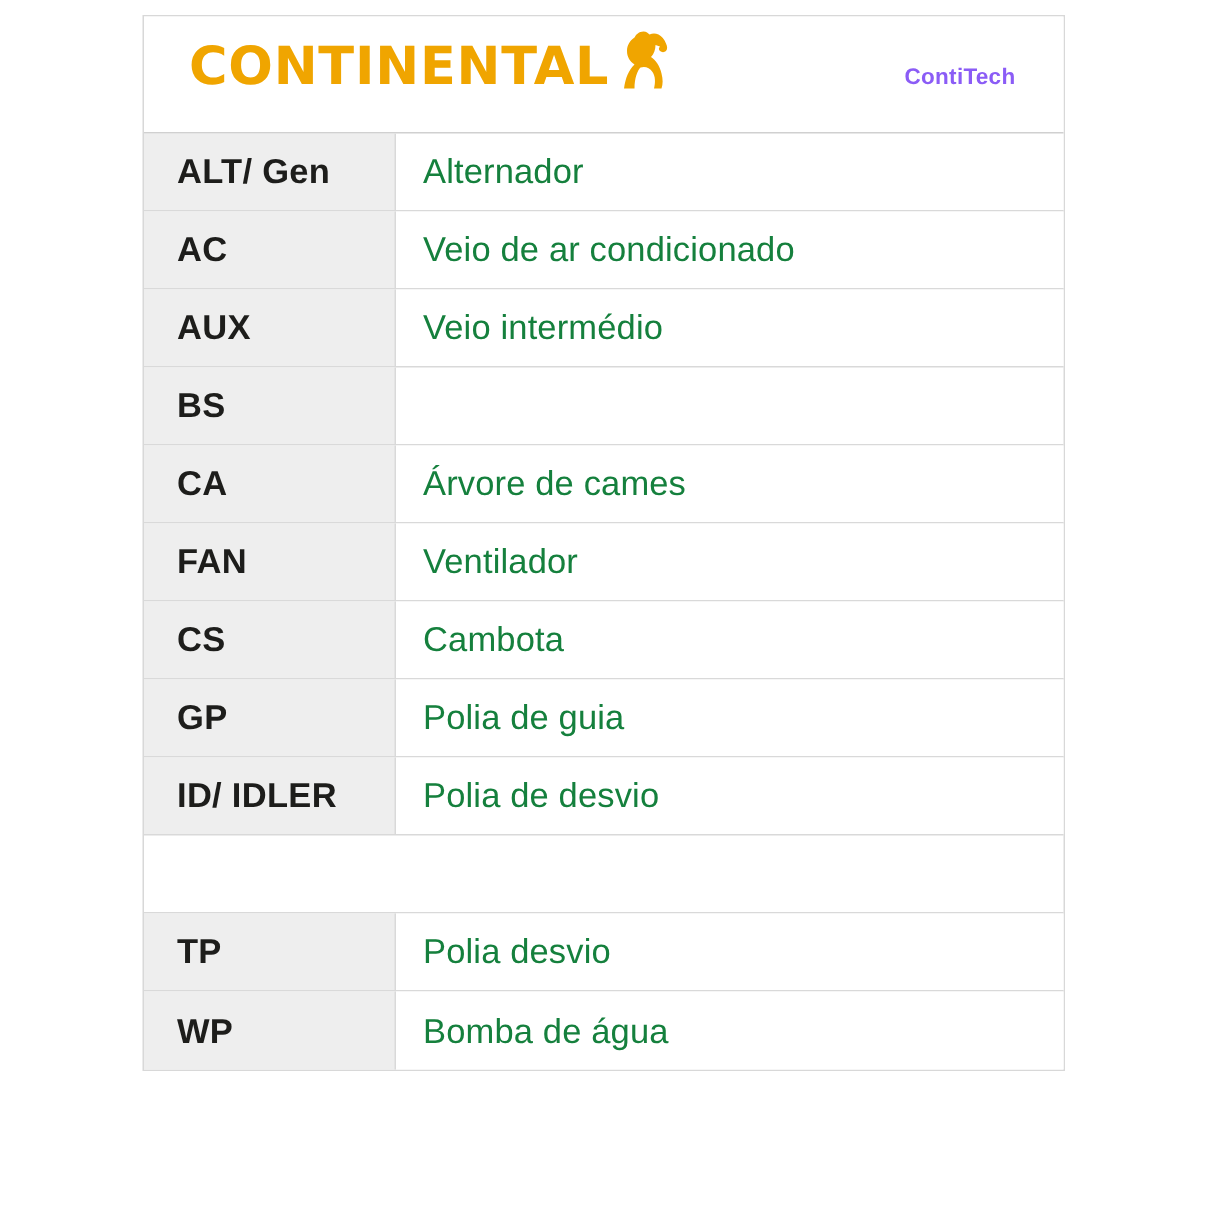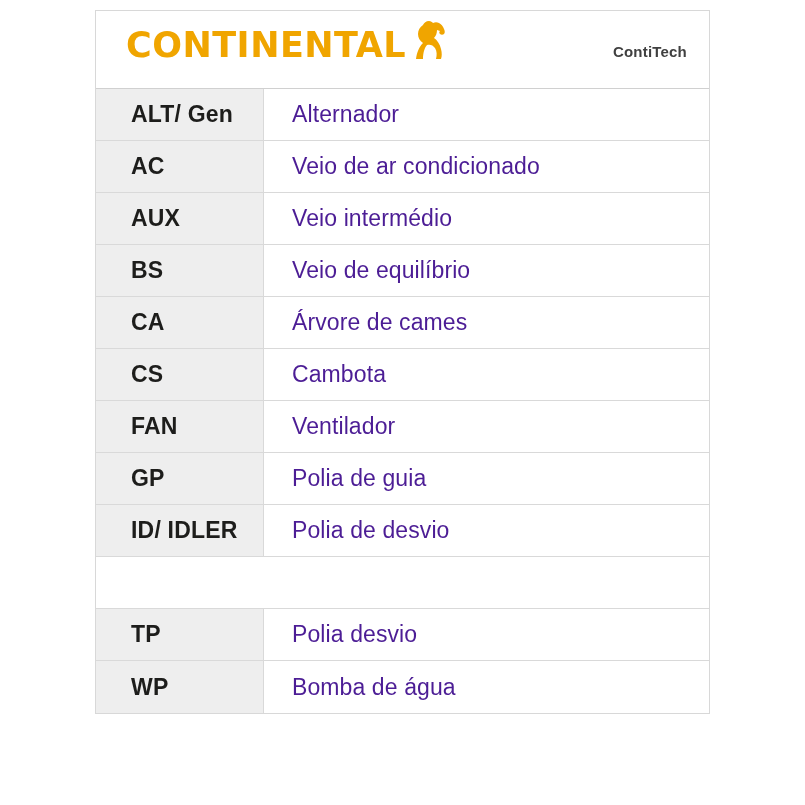--- a/index.html
+++ b/index.html
@@ -57,26 +57,26 @@
     white-space: nowrap;
   }
 
   .logo-horse {
     margin-left: 4px;
     margin-top: -6px;
   }
 
   .contitech {
     position: absolute;
-    right: 22px;
+    right: 32px;
     top: 32px;
     font-family: "Liberation Sans", sans-serif;
     font-weight: bold;
     font-size: 15px;
-    color: #404040;
+    color: #8b5cf6;
     letter-spacing: 0.2px;
   }
 
   
   .row {
     display: flex;
     height: 52px;
     border-bottom: 1px solid #d9d9d9;
     box-sizing: border-box;
   }
@@ -85,39 +85,39 @@
     border-bottom: none;
   }
 
   .cell-code {
     width: 168px;
     min-width: 168px;
     background: #eeeeee;
     border-right: 1px solid #d9d9d9;
     display: flex;
     align-items: center;
-    padding-left: 35px;
+    padding-left: 22px;
     box-sizing: border-box;
     font-family: "Liberation Sans", sans-serif;
     font-size: 23px;
     font-weight: bold;
     color: #1d1d1b;
     letter-spacing: 0.2px;
   }
 
   .cell-desc {
     flex: 1;
     background: #ffffff;
     display: flex;
     align-items: center;
-    padding-left: 28px;
+    padding-left: 18px;
     box-sizing: border-box;
     font-family: "Liberation Sans", sans-serif;
     font-size: 23px;
-    color: #4c1d95;
+    color: #15803d;
     letter-spacing: 0.1px;
   }
 </style>
 </head>
 <body>
 
 <div id="page">
 
   <div class="legend-table">
 
@@ -140,33 +140,32 @@
     <div class="row">
       <div class="cell-code">AC</div>
       <div class="cell-desc">Veio de ar condicionado</div>
     </div>
     <div class="row">
       <div class="cell-code">AUX</div>
       <div class="cell-desc">Veio intermédio</div>
     </div>
     <div class="row">
       <div class="cell-code">BS</div>
-      <div class="cell-desc">Veio de equilíbrio</div>
     </div>
     <div class="row">
       <div class="cell-code">CA</div>
       <div class="cell-desc">Árvore de cames</div>
     </div>
     <div class="row">
+      <div class="cell-code">FAN</div>
+      <div class="cell-desc">Ventilador</div>
+    </div>
+    <div class="row">
       <div class="cell-code">CS</div>
       <div class="cell-desc">Cambota</div>
-    </div>
-    <div class="row">
-      <div class="cell-code">FAN</div>
-      <div class="cell-desc">Ventilador</div>
     </div>
     <div class="row">
       <div class="cell-code">GP</div>
       <div class="cell-desc">Polia de guia</div>
     </div>
     <div class="row">
       <div class="cell-code">ID/ IDLER</div>
       <div class="cell-desc">Polia de desvio</div>
     </div>
     <div class="row">

